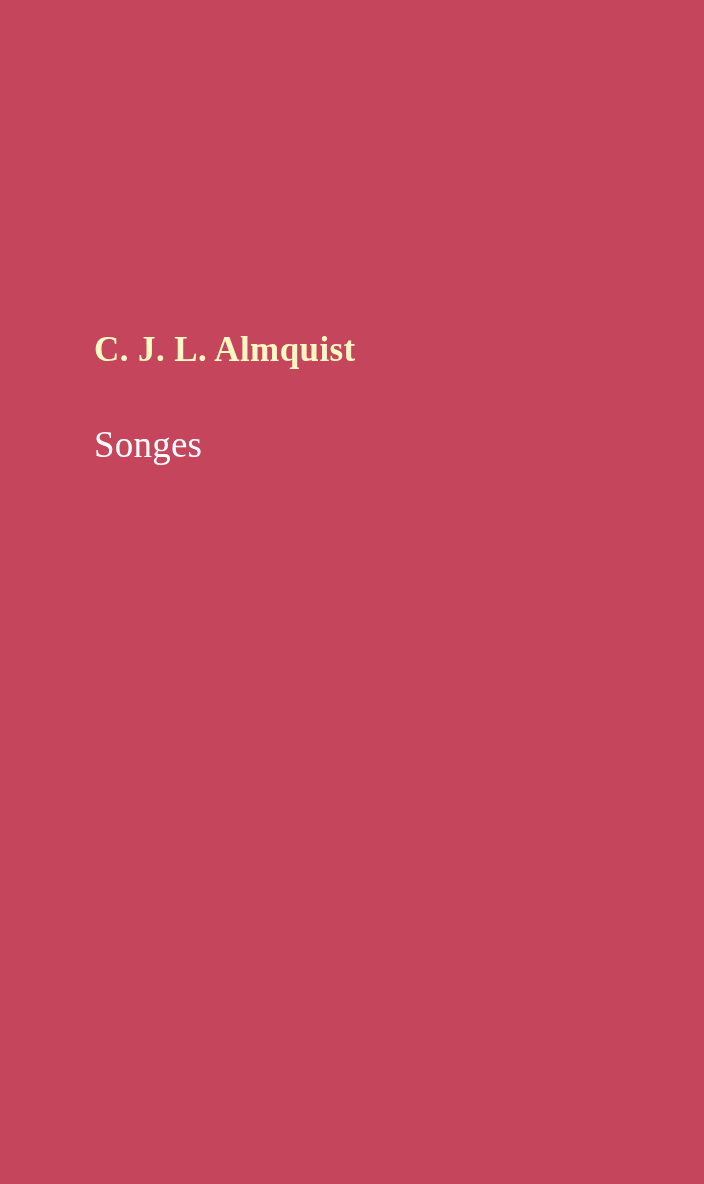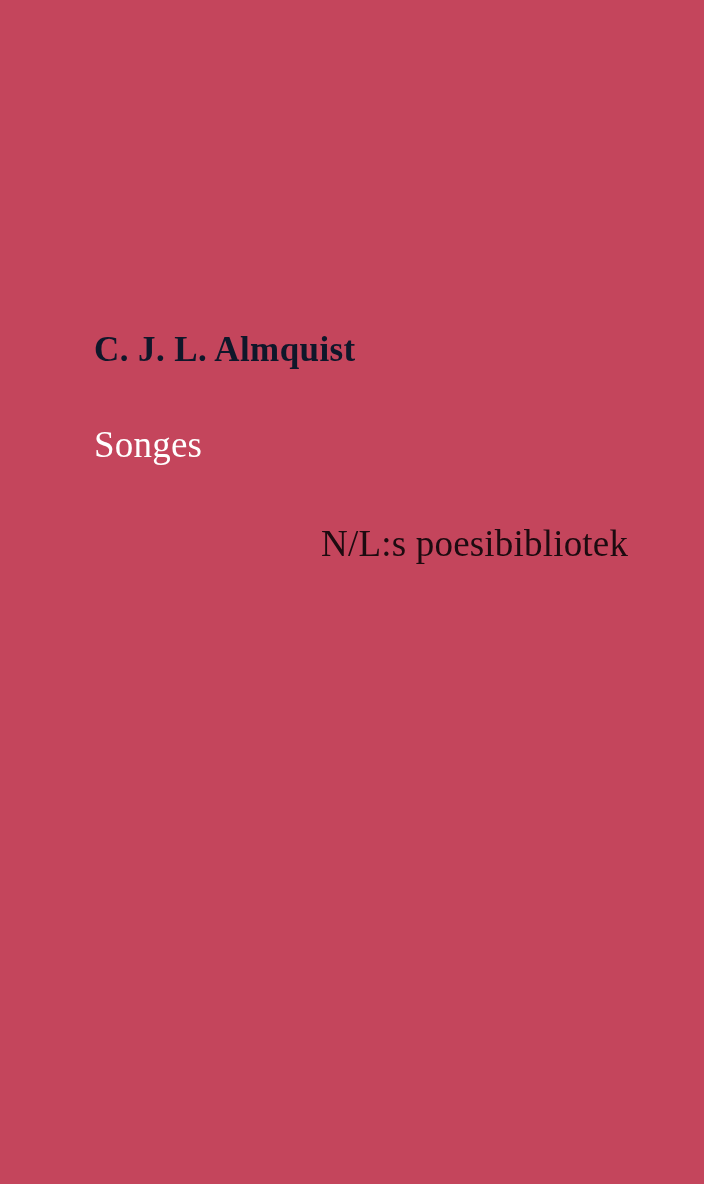--- a/index.html
+++ b/index.html
@@ -35,21 +35,21 @@
 
   .author-line {
     position: absolute;
     left: 94px;
     top: 332px;
     font-family: "Liberation Serif", serif;
     font-size: 35px;
     font-weight: 700;
     letter-spacing: 0.4px;
     line-height: 1.0;
-    color: #0f172a;
+    color: #fef9c3;
     white-space: nowrap;
   }
 
   .title-line {
     position: absolute;
     left: 94px;
     top: 426px;
     font-family: "Liberation Serif", serif;
     font-size: 37px;
     font-weight: 400;
@@ -78,17 +78,16 @@
 <div class="book-cover">
 
   <div class="cover-field"></div>
 
   <div class="cover-text">
 
     <div class="author-line">C. J. L. Almquist</div>
 
     <div class="title-line">Songes</div>
 
-    <div class="series-line">N/L:s poesibibliotek</div>
 
   </div>
 
 </div>
 
 </body></html>

